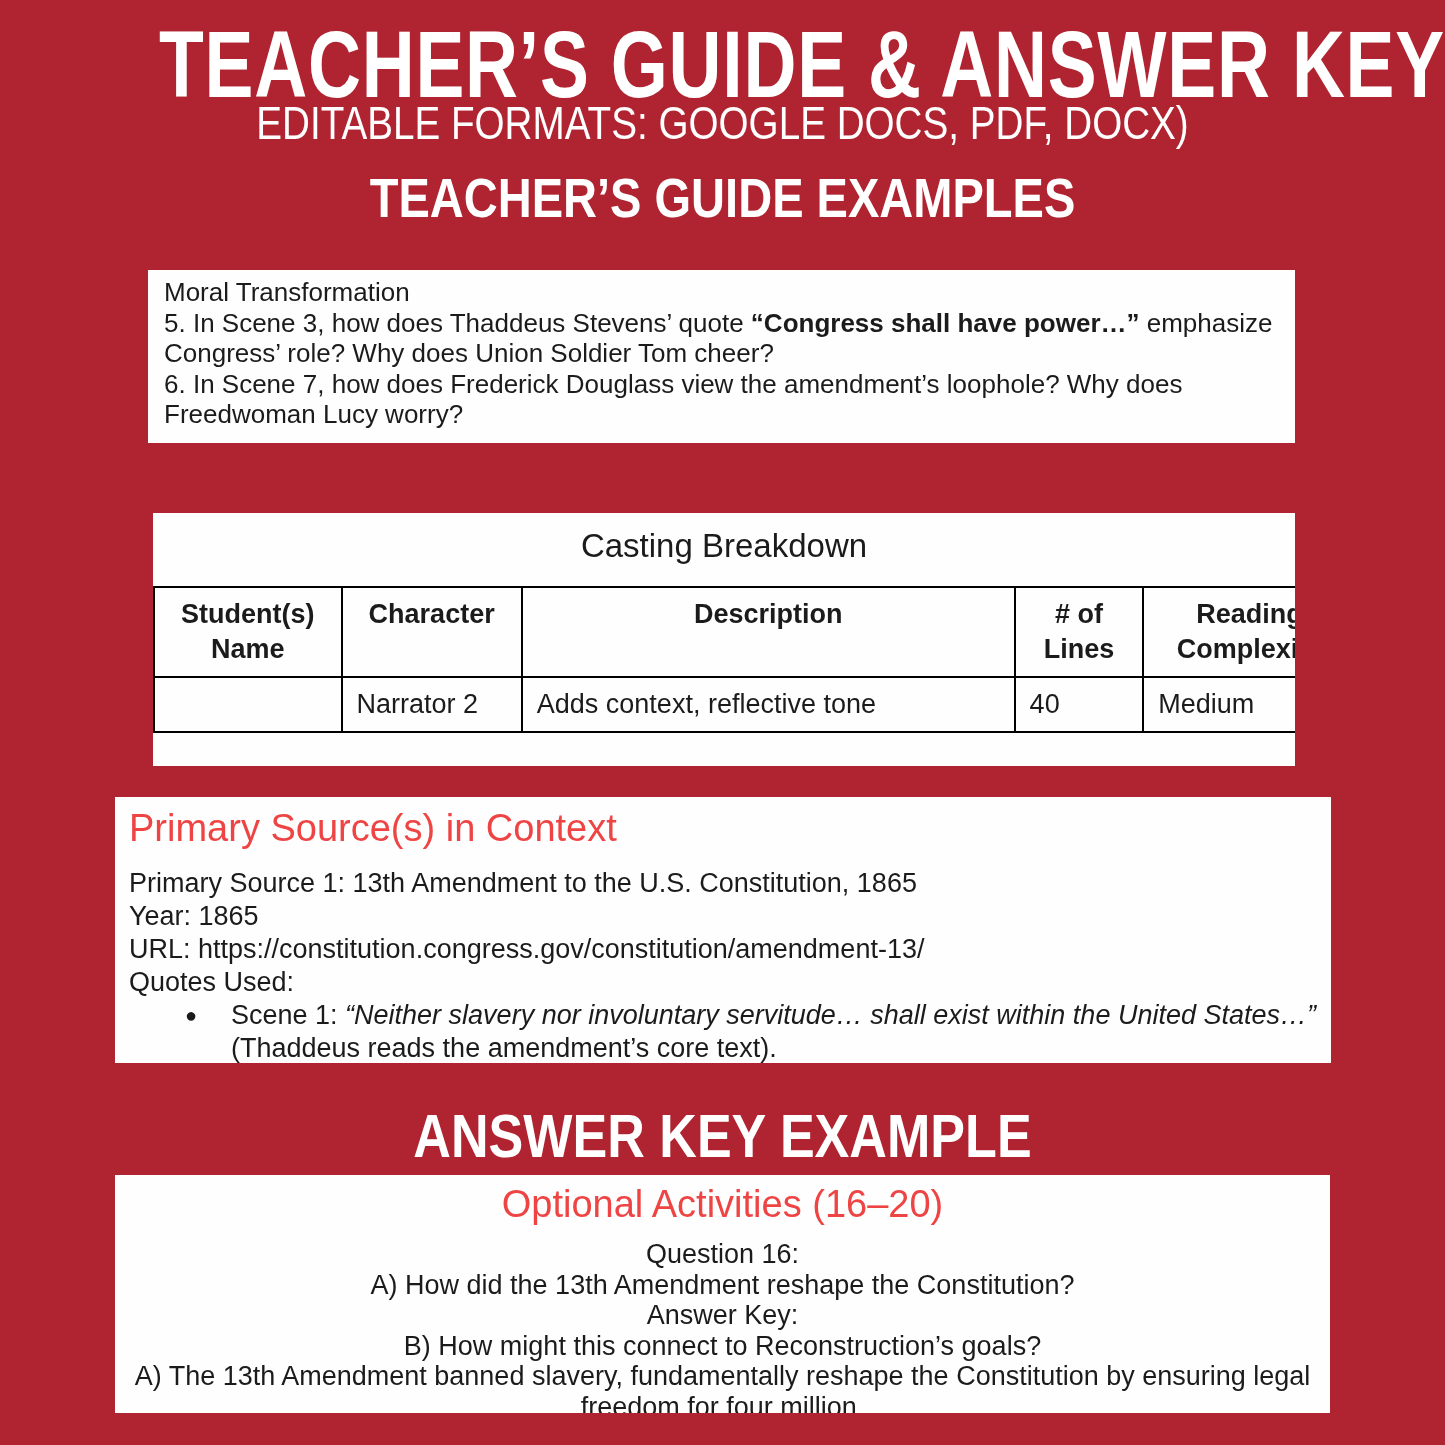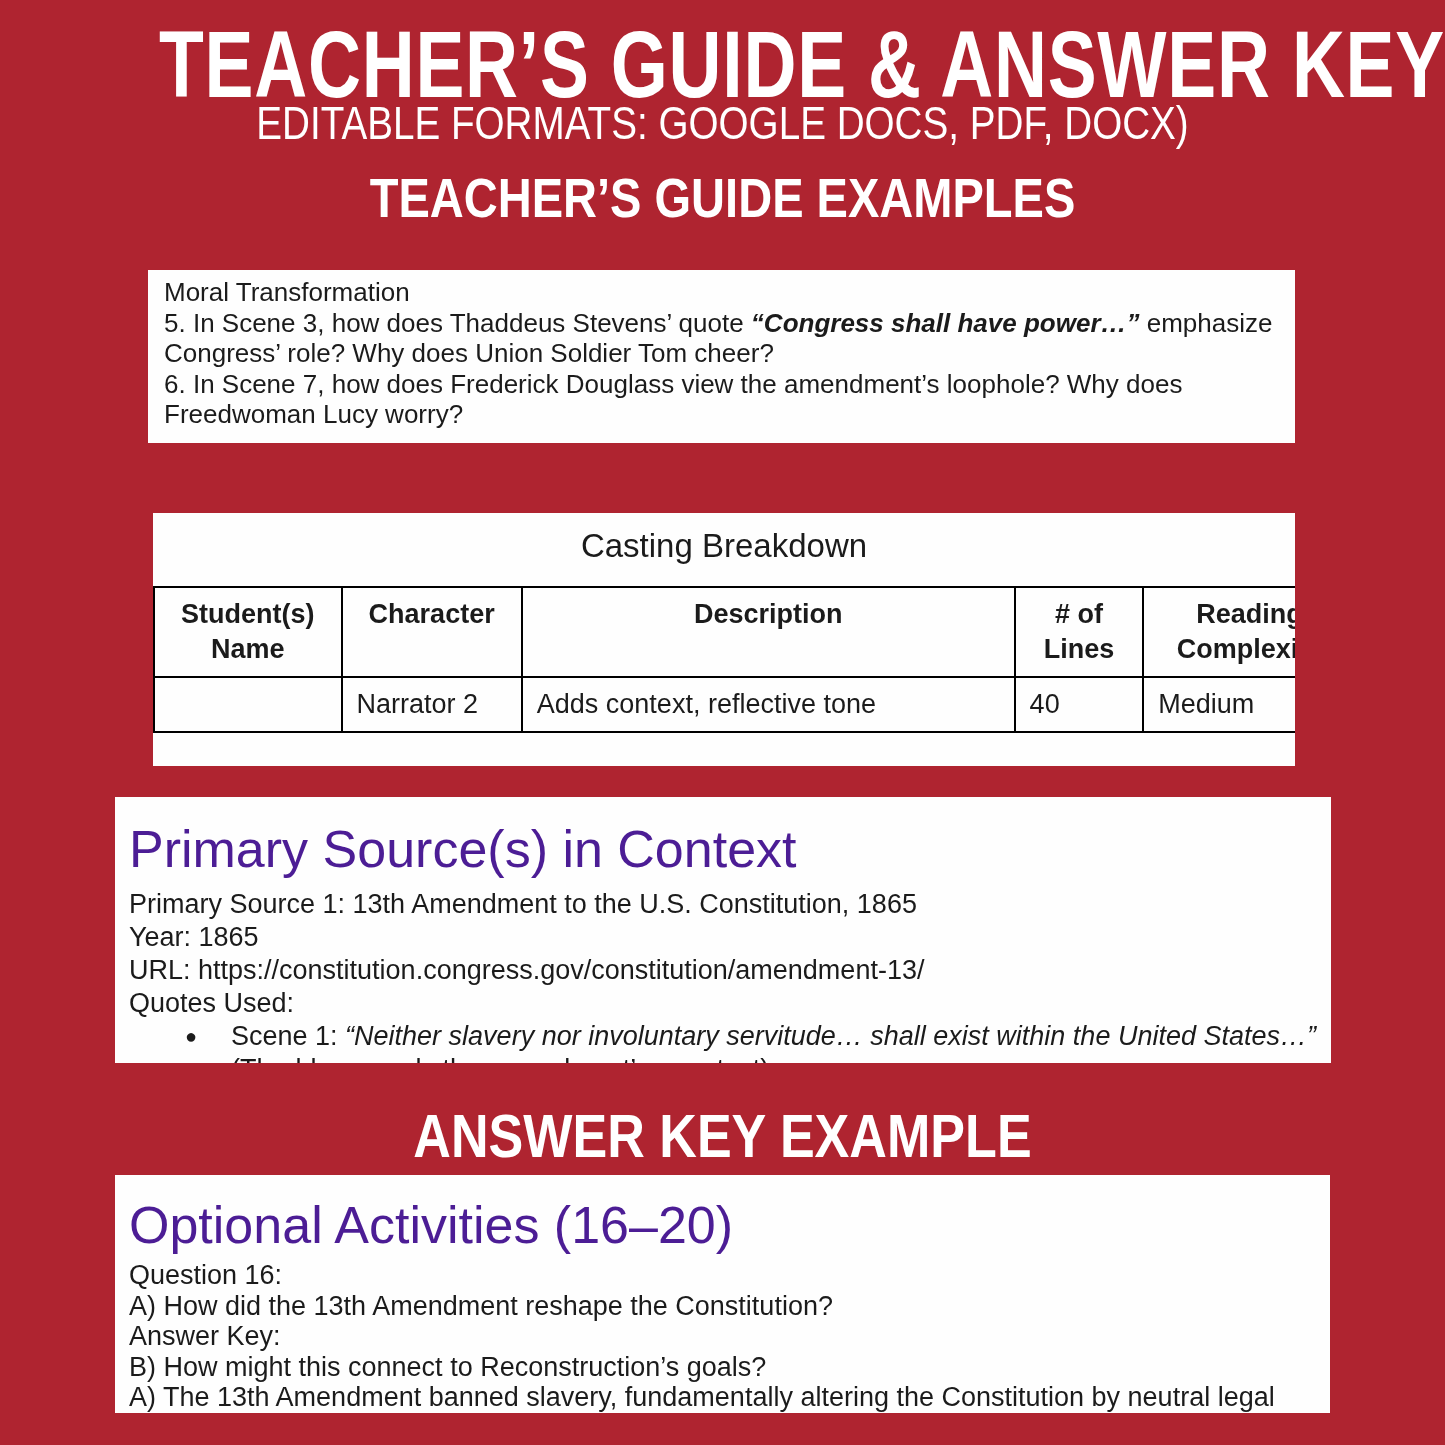--- a/index.html
+++ b/index.html
@@ -28,42 +28,42 @@
   }
   .section-heading.guide{top:165px;font-size:56px;}
   .section-heading.answer{top:1100px;font-size:62px;}
   .card{
     position:absolute;background:#FEFEFE;color:#1B1B1B;
     overflow:hidden;box-sizing:border-box;
   }
   #card-moral{left:148px;top:270px;width:1147px;height:173px;padding:7px 16px;}
   #card-moral .doc-body{font-size:26px;line-height:30.5px;}
   #card-moral .doc-bold-heading{font-weight:normal;}
-  .bi{font-style:italic;font-weight:bold;}
+  .bi{font-weight:bold;}
   .it{font-style:italic;}
 
   #card-casting{left:153px;top:513px;width:1142px;height:253px;padding:0;}
   .casting-title{
     text-align:center;font-size:33px;color:#1B1B1B;
     margin-top:14px;margin-bottom:21px;line-height:38px;
   }
   table.casting{
     border-collapse:collapse;width:1204px;margin:16px auto;
     table-layout:fixed;
   }
   table.casting th,table.casting td{
     border:2px solid #000;vertical-align:top;
     font-size:27px;line-height:35px;
   }
   table.casting th{font-weight:bold;text-align:center;padding:9px 6px;height:62px;}
   table.casting td{text-align:left;padding:9px 14px;height:33px;}
 
   #card-primary{left:115px;top:797px;width:1216px;height:266px;padding:6px 14px;}
-  #card-answerkey{left:115px;top:1175px;width:1215px;height:238px;padding:4px 14px;}
-  .doc-h1{font-size:52px;line-height:50px;font-weight:400;color:#4c1d95;margin-top:21px;}
+  #card-answerkey{left:115px;top:1175px;width:1215px;height:238px;padding:4px 14px;text-align:center;}
+  .doc-h1{font-size:38px;line-height:50px;font-weight:400;color:#ef4444;}
   .doc-lines{font-size:27px;line-height:33px;}
   #card-primary .doc-h1{margin-bottom:14px;}
   #card-answerkey .doc-h1{margin-bottom:10px;}
   #card-answerkey .doc-lines{line-height:30.5px;}
   ul.quotes{list-style:none;margin:0;padding:0;}
   ul.quotes li{display:flex;padding-left:56px;}
   ul.quotes .bullet{width:46px;flex:0 0 46px;font-size:20px;line-height:33px;}
   ul.quotes .q-text{flex:1;font-size:27px;line-height:33px;}
 </style>
 </head>
@@ -130,15 +130,15 @@
   </ul>
 </div>
 
 <div class="card" id="card-answerkey">
   <div class="doc-h1">Optional Activities (16–20)</div>
   <div class="doc-lines">
     <div>Question 16:</div>
     <div>A) How did the 13th Amendment reshape the Constitution?</div>
     <div>Answer Key:</div>
     <div>B) How might this connect to Reconstruction’s goals?</div>
-    <div>A) The 13th Amendment banned slavery, fundamentally altering the Constitution by neutral legal freedom for four million.</div>
+    <div>A) The 13th Amendment banned slavery, fundamentally reshape the Constitution by ensuring legal freedom for four million.</div>
   </div>
 </div>
 
 </body></html>

